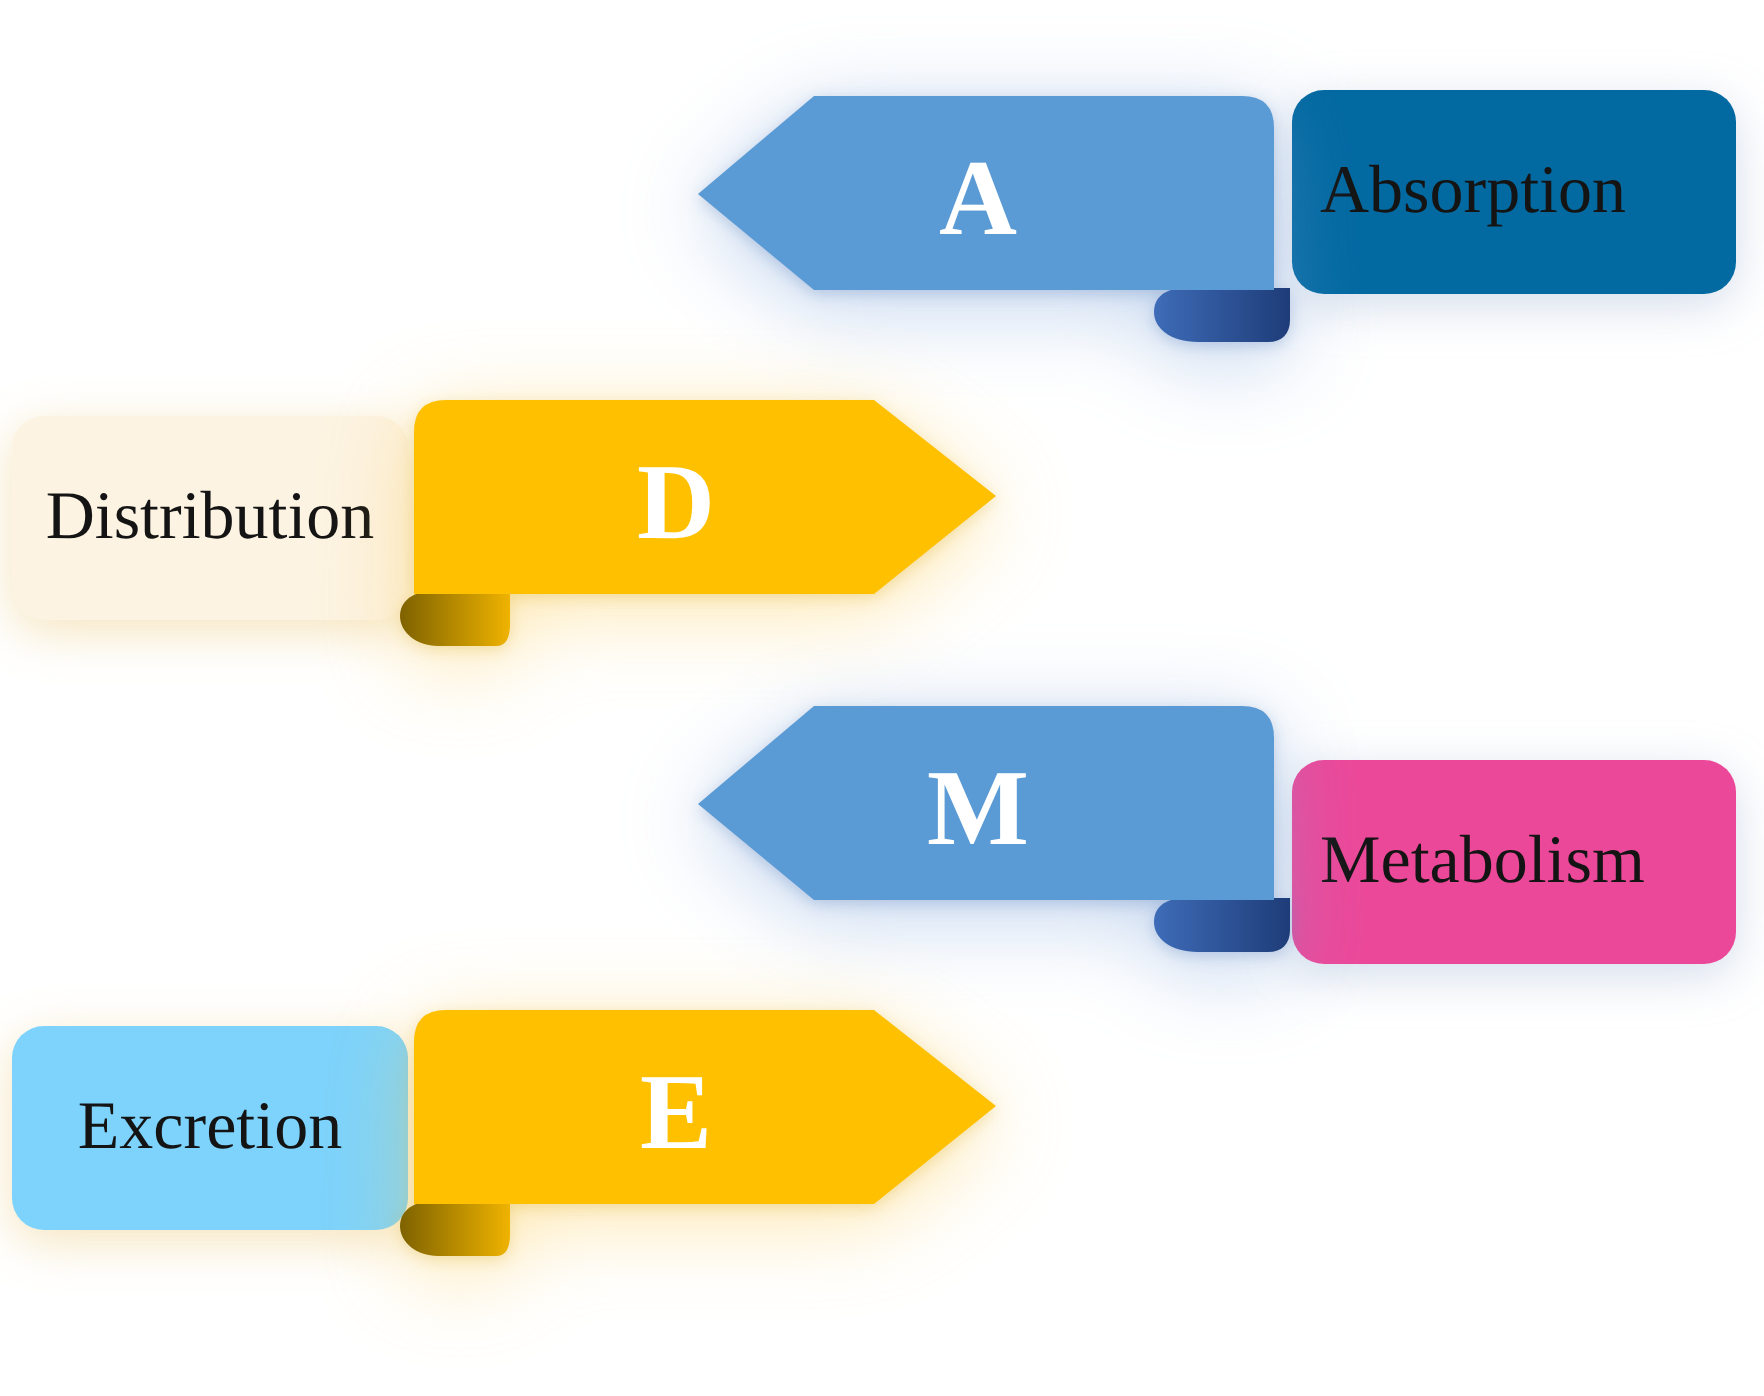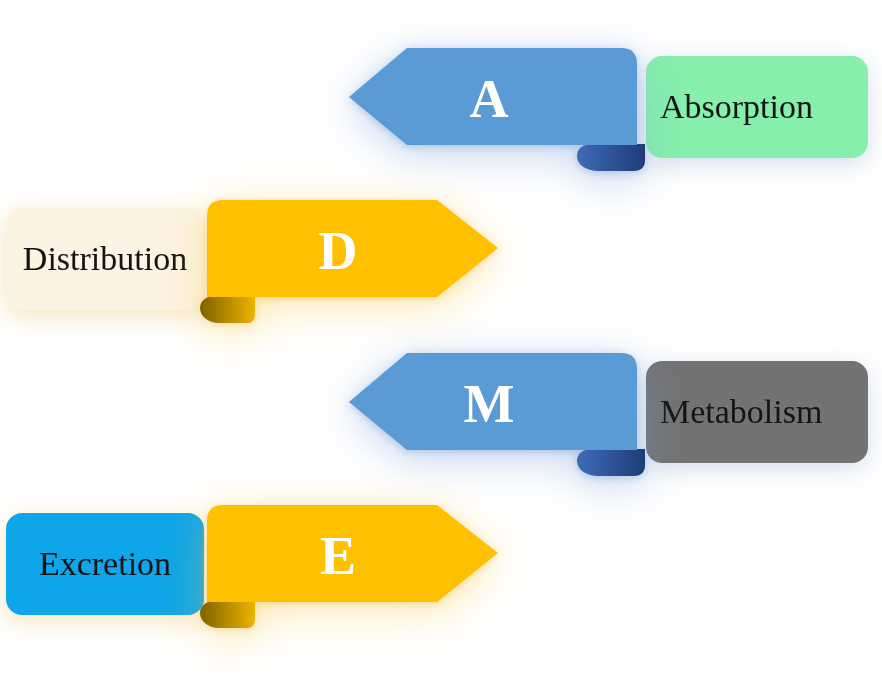--- a/index.html
+++ b/index.html
@@ -70,48 +70,48 @@
         <stop offset="0" stop-color="#3E6CB8"></stop>
         <stop offset="1" stop-color="#1E3C78"></stop>
       </linearGradient>
       <linearGradient id="foldGold" x1="0" y1="0" x2="1" y2="0">
         <stop offset="0" stop-color="#7E6200"></stop>
         <stop offset="1" stop-color="#EFB300"></stop>
       </linearGradient>
     </defs>
   </svg>
 
-  <div class="label-box cool" style="top: 56px; background: #86efac; color: rgb(20, 20, 20);">
+  <div class="label-box cool" style="top: 45px; background: #0369a1; color: rgb(20, 20, 20);">
     <span>Absorption</span>
   </div>
   <svg class="ribbon blue" style="left:349px; top:48px" width="296" height="126" viewBox="0 0 296 126">
     <path fill="url(#foldBlue)" d="M 244 96 C 233 96 228 101 228 108 C 228 116 236 123 250 123 L 285 123 C 292 123 296 119 296 112 L 296 96 Z"></path>
     <path d="M 0 49 L 58 0 L 272 0 Q 288 0 288 16 L 288 97 L 58 97 Z" fill="#5B9BD5"></path>
     <text class="ribbon-letter" x="140" y="51" text-anchor="middle" dominant-baseline="central" fill="#FFFFFF">A</text>
   </svg>
 
   <div class="label-box warm" style="top: 208px; background: rgb(252, 243, 226); color: rgb(20, 20, 20);">
     <span>Distribution</span>
   </div>
   <svg class="ribbon gold" style="left:200px; top:200px" width="298" height="126" viewBox="0 0 298 126">
     <path fill="url(#foldGold)" d="M 14 96 C 6 96 0 101 0 108 C 0 116 8 123 19 123 L 48 123 C 53 123 55 119 55 112 L 55 96 Z"></path>
     <path d="M 23 0 L 237 0 L 298 48 L 237 97 L 7 97 L 7 16 Q 7 0 23 0 Z" fill="#FFC000"></path>
     <text class="ribbon-letter" x="138" y="51" text-anchor="middle" dominant-baseline="central" fill="#FFFFFF">D</text>
   </svg>
 
-  <div class="label-box cool" style="top: 361px; background: #737373; color: rgb(20, 20, 20);">
+  <div class="label-box cool" style="top: 380px; background: #ec4899; color: rgb(20, 20, 20);">
     <span>Metabolism</span>
   </div>
   <svg class="ribbon blue" style="left:349px; top:353px" width="296" height="126" viewBox="0 0 296 126">
     <path fill="url(#foldBlue)" d="M 244 96 C 233 96 228 101 228 108 C 228 116 236 123 250 123 L 285 123 C 292 123 296 119 296 112 L 296 96 Z"></path>
     <path d="M 0 49 L 58 0 L 272 0 Q 288 0 288 16 L 288 97 L 58 97 Z" fill="#5B9BD5"></path>
     <text class="ribbon-letter" x="140" y="51" text-anchor="middle" dominant-baseline="central" fill="#FFFFFF">M</text>
   </svg>
 
-  <div class="label-box warm" style="top: 513px; background: #0ea5e9; color: rgb(20, 20, 20);">
+  <div class="label-box warm" style="top: 513px; background: #7dd3fc; color: rgb(20, 20, 20);">
     <span>Excretion</span>
   </div>
   <svg class="ribbon gold" style="left:200px; top:505px" width="298" height="126" viewBox="0 0 298 126">
     <path fill="url(#foldGold)" d="M 14 96 C 6 96 0 101 0 108 C 0 116 8 123 19 123 L 48 123 C 53 123 55 119 55 112 L 55 96 Z"></path>
     <path d="M 23 0 L 237 0 L 298 48 L 237 97 L 7 97 L 7 16 Q 7 0 23 0 Z" fill="#FFC000"></path>
     <text class="ribbon-letter" x="138" y="51" text-anchor="middle" dominant-baseline="central" fill="#FFFFFF">E</text>
   </svg>
 
 </div>
 

